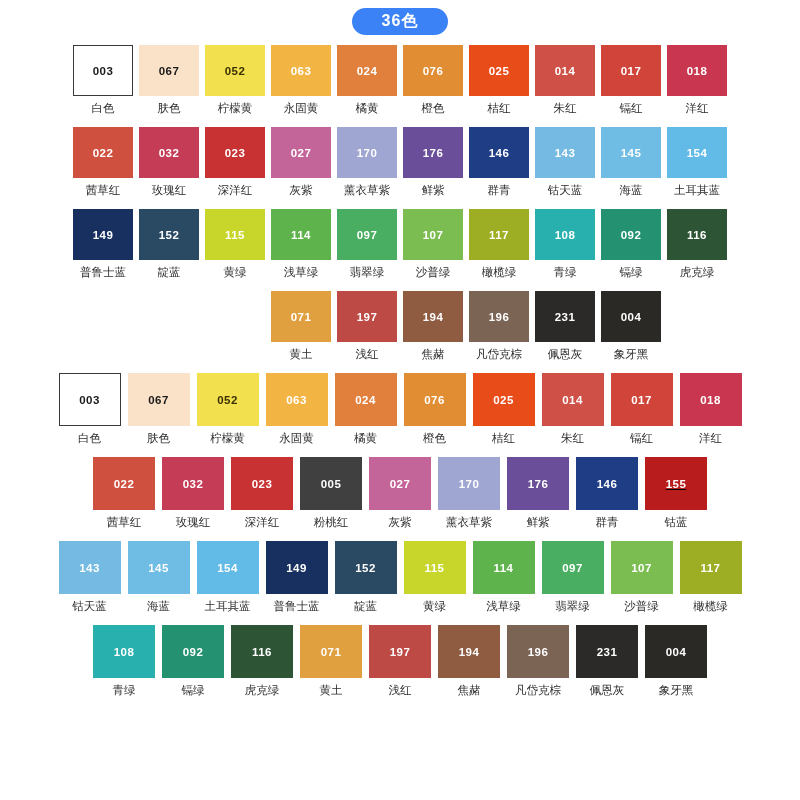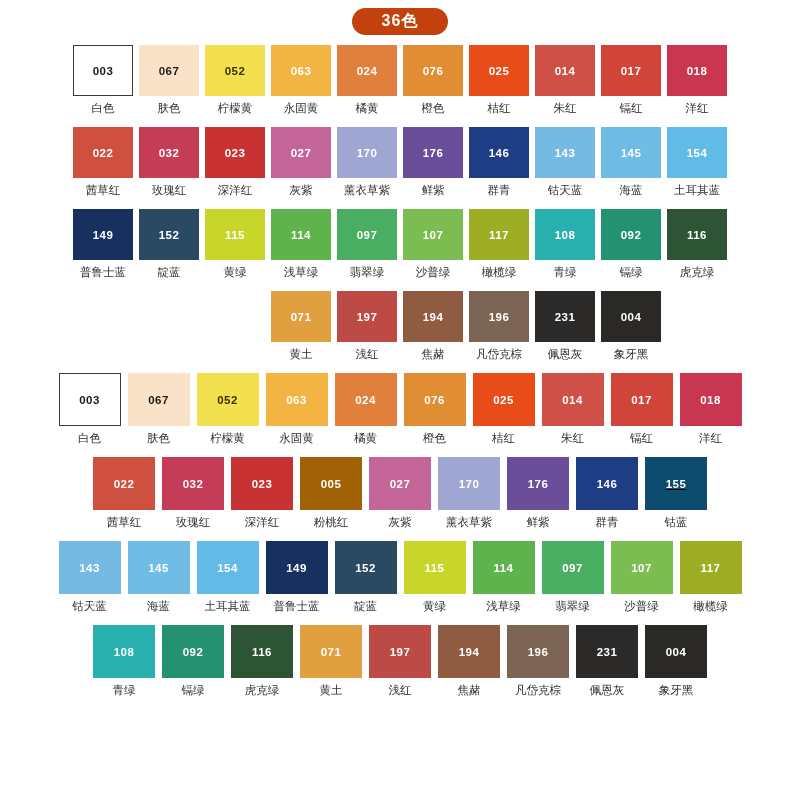--- a/index.html
+++ b/index.html
@@ -73,21 +73,21 @@
   .row-40 .swatch { width: 62px; height: 53px; }
   .spacer-cell { width: 64px; margin: 0 1px; }
 </style>
 </head>
 <body>
 
 <div class="page">
   <div id="sections-root">
       <div class="section">
         <div class="section-badge-wrap">
-          <div class="section-badge" style="background: #c2410c; color: rgb(255, 255, 255);">36色</div>
+          <div class="section-badge" style="background: #3b82f6; color: rgb(255, 255, 255);">36色</div>
         </div>
         <div class="grid">
           <div class="row">
             <div class="cell">
               <div class="swatch bordered" style="background: rgb(255, 255, 255);">
                 <span style="color: rgb(26, 26, 26);">003</span>
               </div>
               <div class="cell-label">白色</div>
             </div>
             <div class="cell">
@@ -388,21 +388,21 @@
               </div>
               <div class="cell-label">玫瑰红</div>
             </div>
             <div class="cell">
               <div class="swatch" style="background: rgb(200, 50, 50);">
                 <span style="color: rgb(255, 255, 255);">023</span>
               </div>
               <div class="cell-label">深洋红</div>
             </div>
             <div class="cell">
-              <div class="swatch" style="background: #a16207;">
+              <div class="swatch" style="background: #404040;">
                 <span style="color: rgb(255, 255, 255);">005</span>
               </div>
               <div class="cell-label">粉桃红</div>
             </div>
             <div class="cell">
               <div class="swatch" style="background: rgb(196, 101, 154);">
                 <span style="color: rgb(255, 255, 255);">027</span>
               </div>
               <div class="cell-label">灰紫</div>
             </div>
@@ -418,21 +418,21 @@
               </div>
               <div class="cell-label">鲜紫</div>
             </div>
             <div class="cell">
               <div class="swatch" style="background: rgb(31, 61, 133);">
                 <span style="color: rgb(255, 255, 255);">146</span>
               </div>
               <div class="cell-label">群青</div>
             </div>
             <div class="cell">
-              <div class="swatch" style="background: #0c4a6e; text-decoration: underline;">
+              <div class="swatch" style="background: #b91c1c; text-decoration: underline;">
                 <span style="color: rgb(255, 255, 255);">155</span>
               </div>
               <div class="cell-label">钴蓝</div>
             </div>
           </div>
           <div class="row row-40">
             <div class="cell">
               <div class="swatch" style="background: rgb(116, 186, 226);">
                 <span style="color: rgb(255, 255, 255);">143</span>
               </div>

